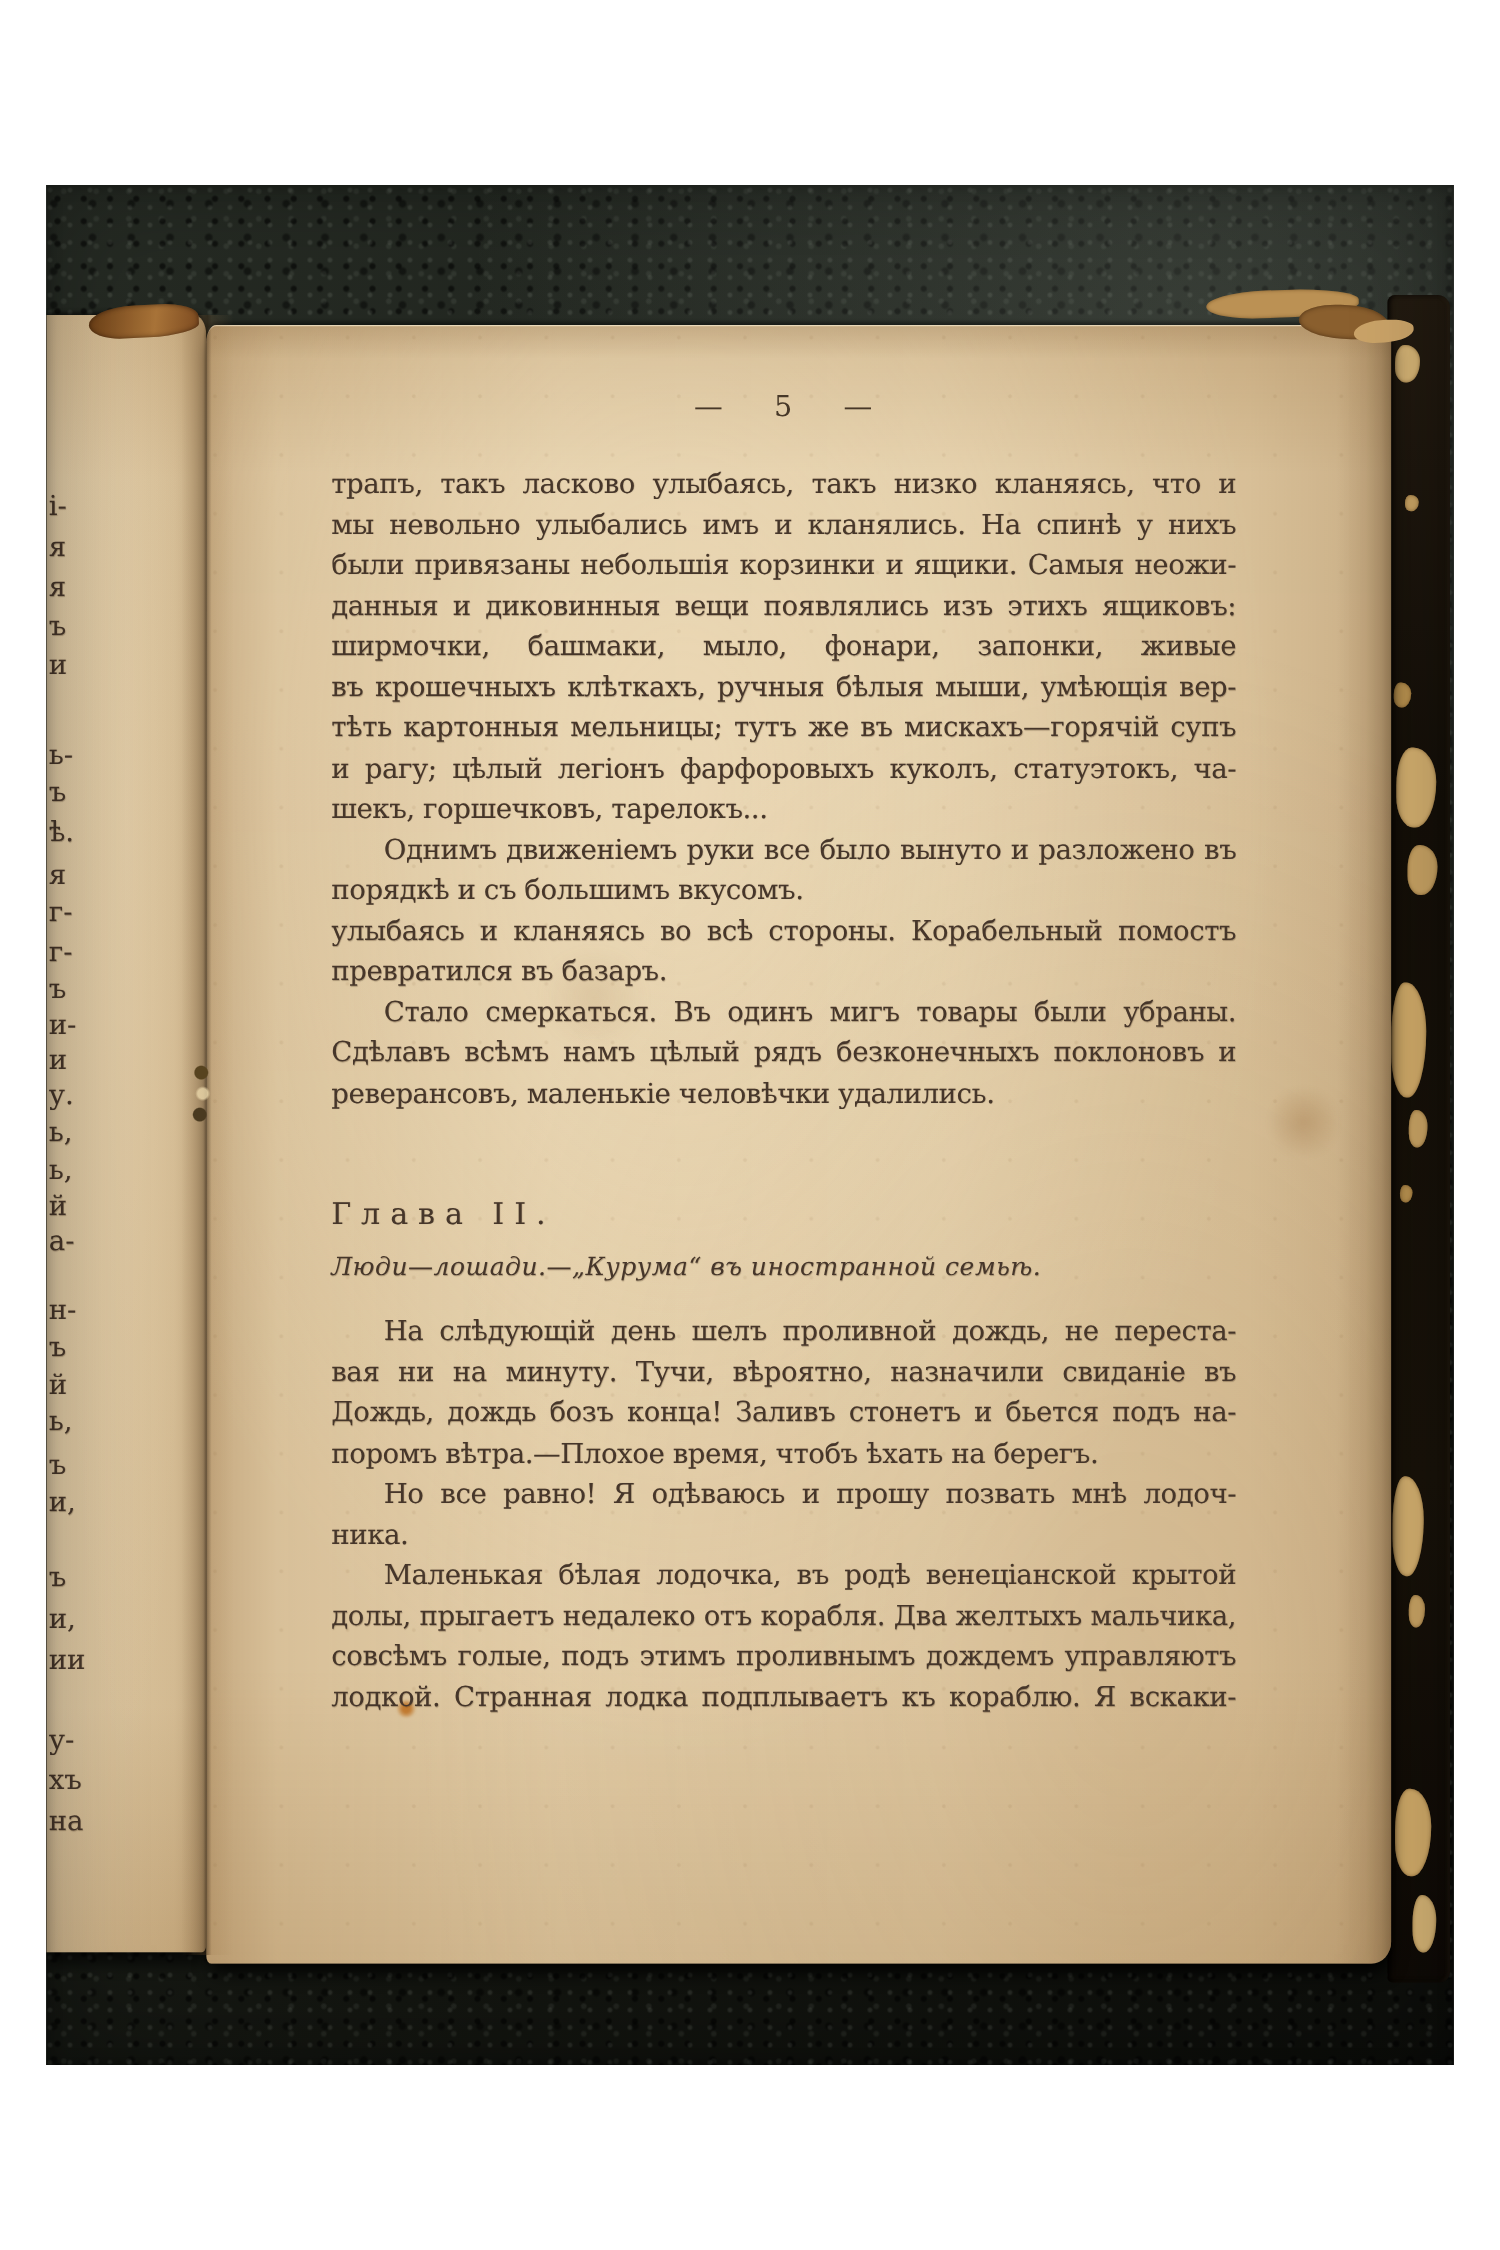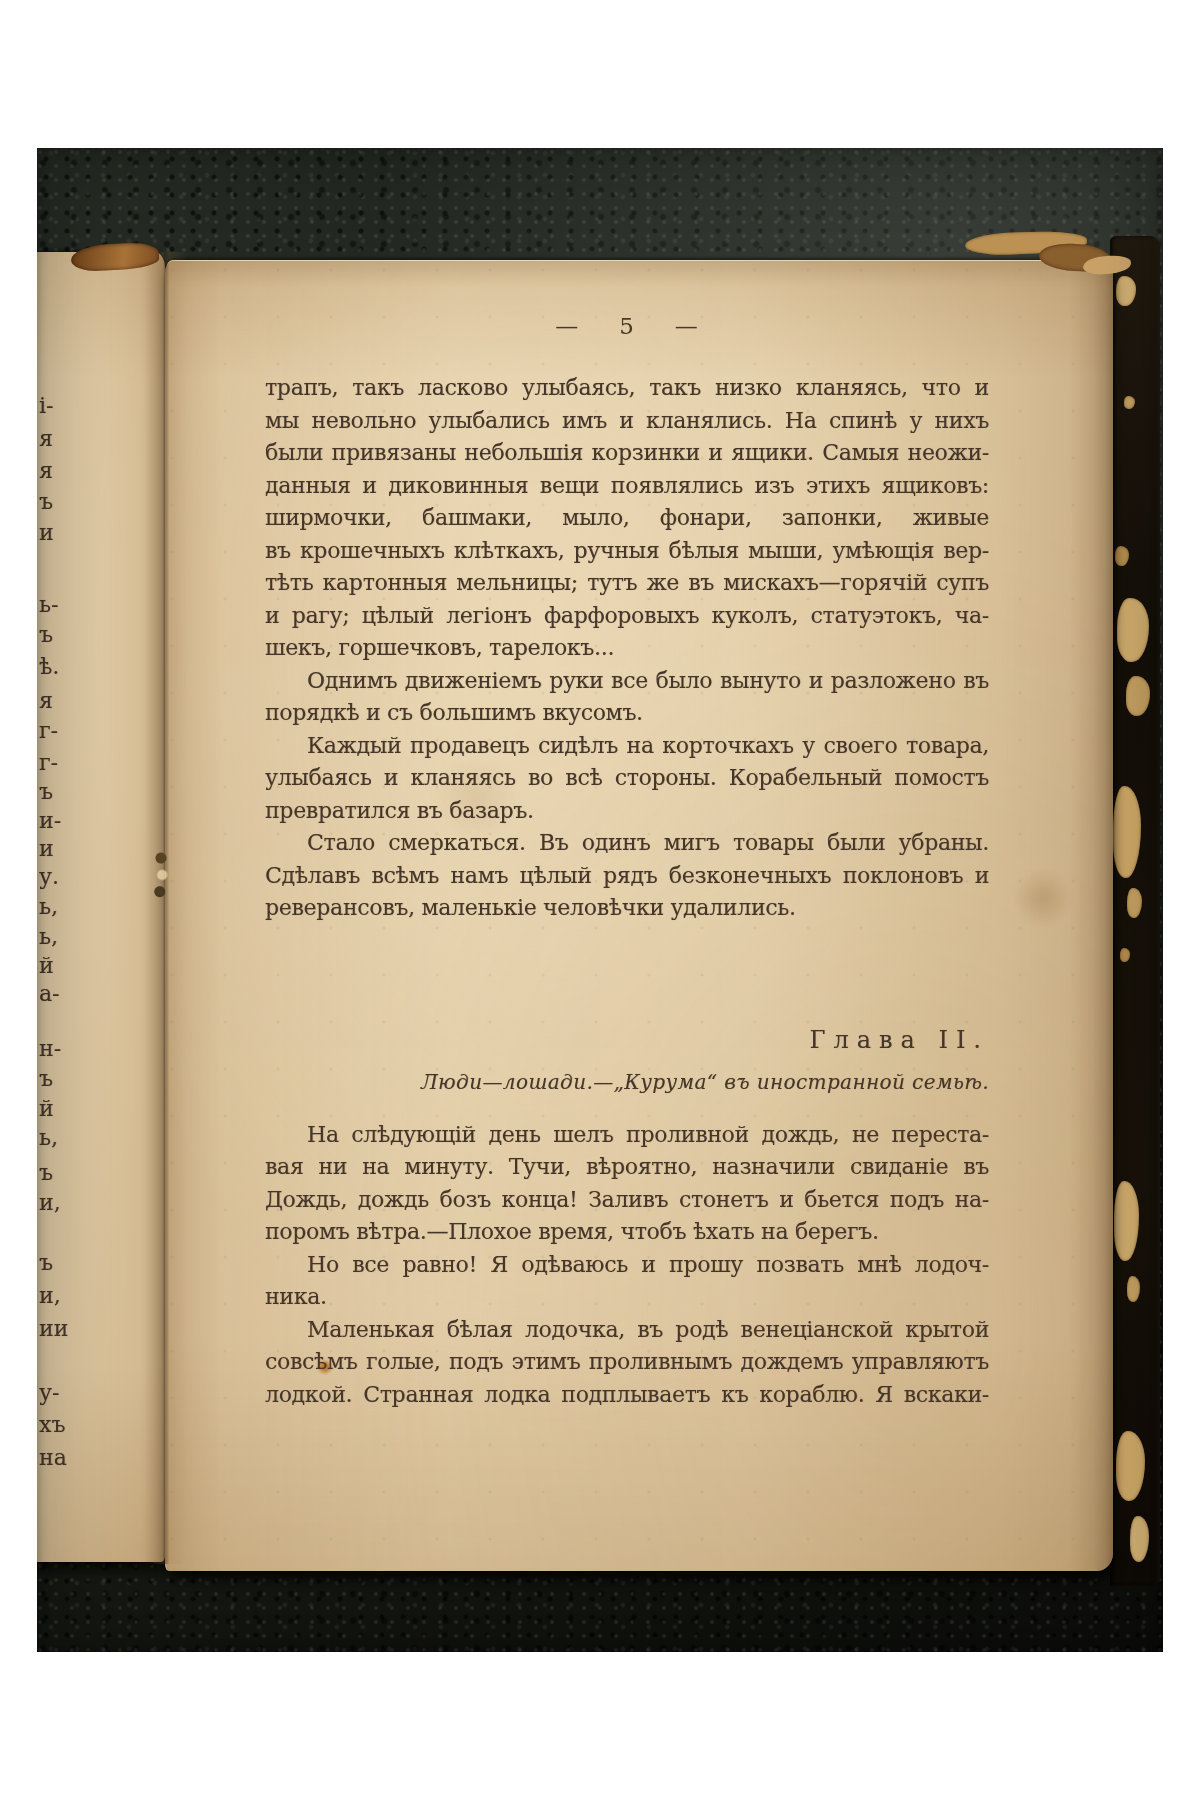--- a/index.html
+++ b/index.html
@@ -88,21 +88,21 @@
   
   .page-num{position:absolute;left:228px;top:165px;width:724px;z-index:5;text-align:center;
     font-size:23px;color:#473828;letter-spacing:1px;}
   .page-num span{margin:0 20px;}
   .textblock{position:absolute;left:228px;top:224px;width:724px;z-index:5;color:#46362a;
     text-shadow:0.4px 0.4px 0.7px rgba(70,50,30,0.35);}
   .line{font-size:22px;line-height:32.5px;height:32.5px;overflow:hidden;letter-spacing:-0.3px;
     text-align:justify;text-align-last:justify;}
   .line.ind{padding-left:42px;}
   .line.end{text-align:left;text-align-last:left;}
-  .chapter{text-align:right;margin-top:100px;}
+  .chapter{text-align:left;margin-top:64px;}
   .chapter-title{font-size:24px;line-height:30px;letter-spacing:8px;}
   .chapter-subtitle{font-size:20px;line-height:26px;margin-top:14px;letter-spacing:0.4px;font-style:italic;}
   .lines.lower{margin-top:24px;}
 
   
   .fragments{position:absolute;inset:0;z-index:5;pointer-events:none;}
   .frag{position:absolute;left:2px;font-size:22px;line-height:26px;color:#46362a;
     text-shadow:0.4px 0.4px 0.7px rgba(70,50,30,0.35);}
 </style>
 </head>
@@ -147,39 +147,39 @@
           <div class="line">мы невольно улыбались имъ и кланялись. На спинѣ у нихъ</div>
           <div class="line">были привязаны небольшія корзинки и ящики. Самыя неожи-</div>
           <div class="line">данныя и диковинныя вещи появлялись изъ этихъ ящиковъ:</div>
           <div class="line">ширмочки, башмаки, мыло, фонари, запонки, живые кузнечики</div>
           <div class="line">въ крошечныхъ клѣткахъ, ручныя бѣлыя мыши, умѣющія вер-</div>
           <div class="line">тѣть картонныя мельницы; тутъ же въ мискахъ—горячій супъ</div>
           <div class="line">и рагу; цѣлый легіонъ фарфоровыхъ куколъ, статуэтокъ, ча-</div>
           <div class="line end">шекъ, горшечковъ, тарелокъ...</div>
           <div class="line ind">Однимъ движеніемъ руки все было вынуто и разложено въ</div>
           <div class="line end">порядкѣ и съ большимъ вкусомъ.</div>
-          <div class="line ind">Каждый продавецъ сидѣлъ на корточкахъ у своего товара,</div>
           <div class="line">улыбаясь и кланяясь во всѣ стороны. Корабельный помостъ</div>
           <div class="line end">превратился въ базаръ.</div>
           <div class="line ind">Стало смеркаться. Въ одинъ мигъ товары были убраны.</div>
           <div class="line">Сдѣлавъ всѣмъ намъ цѣлый рядъ безконечныхъ поклоновъ и</div>
           <div class="line end">реверансовъ, маленькіе человѣчки удалились.</div>
         </div>
       <div class="chapter">
         <div class="chapter-title">Глава II.</div>
         <div class="chapter-subtitle">Люди—лошади.—„Курума“ въ иностранной семьѣ.</div>
       </div>
       <div class="lines lower">
           <div class="line ind">На слѣдующій день шелъ проливной дождь, не переста-</div>
           <div class="line">вая ни на минуту. Тучи, вѣроятно, назначили свиданіе въ</div>
           <div class="line">Дождь, дождь бозъ конца! Заливъ стонетъ и бьется подъ на-</div>
           <div class="line end">поромъ вѣтра.—Плохое время, чтобъ ѣхать на берегъ.</div>
           <div class="line ind">Но все равно! Я одѣваюсь и прошу позвать мнѣ лодоч-</div>
           <div class="line end">ника.</div>
           <div class="line ind">Маленькая бѣлая лодочка, въ родѣ венеціанской крытой гон-</div>
+          <div class="line">долы, прыгаетъ недалеко отъ корабля. Два желтыхъ мальчика,</div>
           <div class="line">совсѣмъ голые, подъ этимъ проливнымъ дождемъ управляютъ</div>
           <div class="line">лодкой. Странная лодка подплываетъ къ кораблю. Я вскаки-</div>
         </div>
     </div>
 
     <div class="fragments">
         <div class="frag" style="top: 245px;">і-</div>
         <div class="frag" style="top: 278px;">я</div>
         <div class="frag" style="top: 310px;">я</div>
         <div class="frag" style="top: 341px;">ъ</div>

